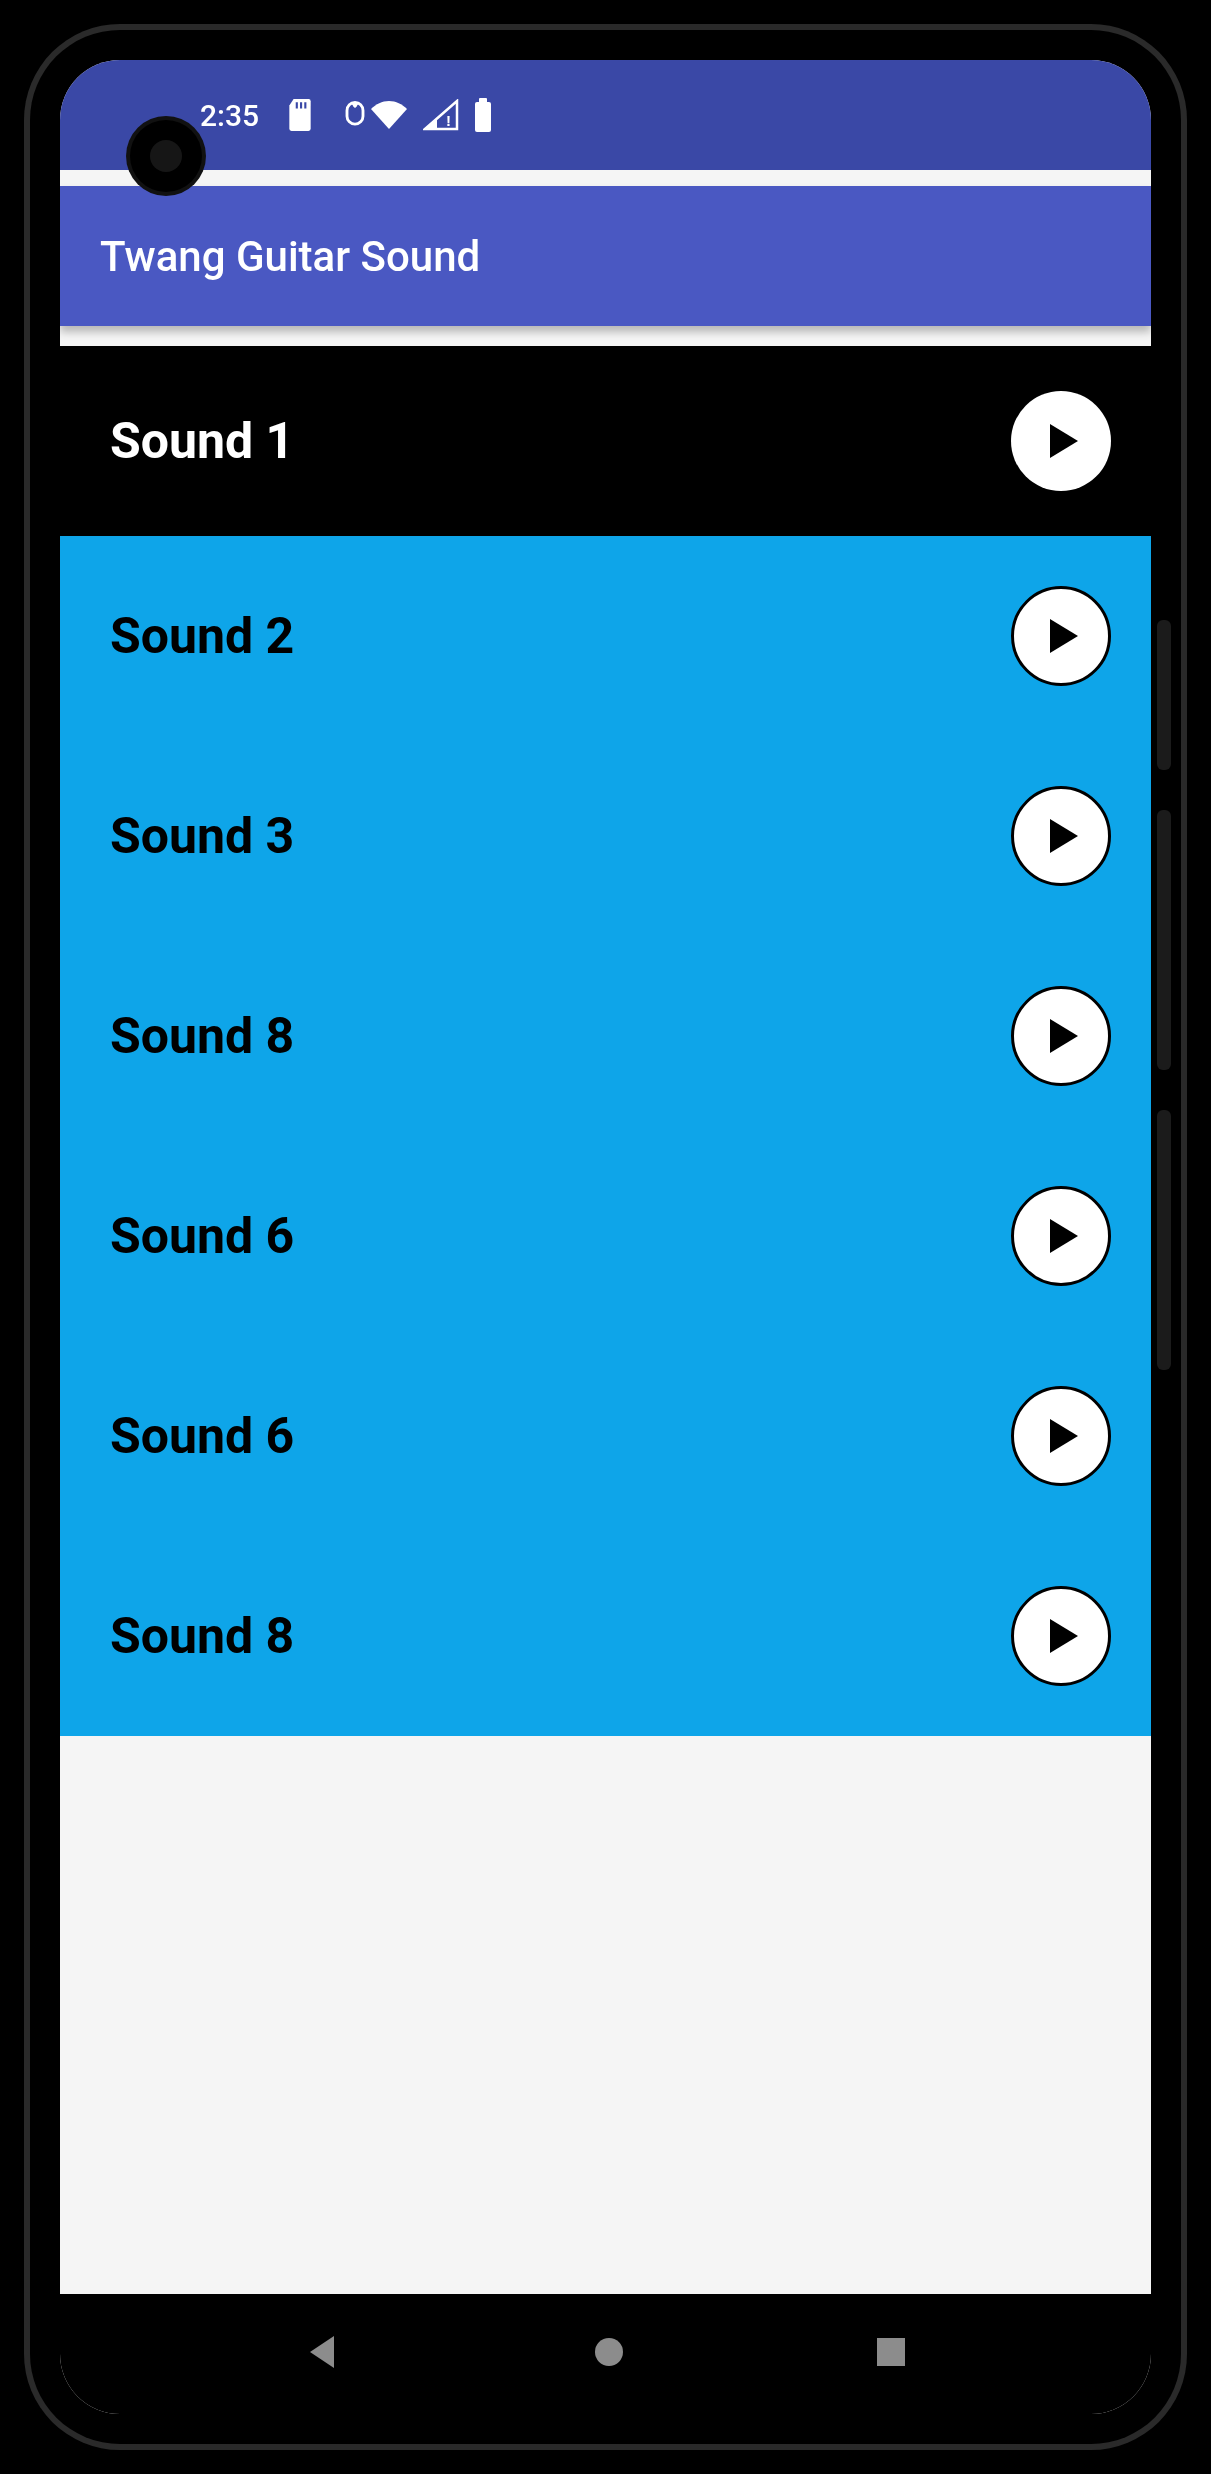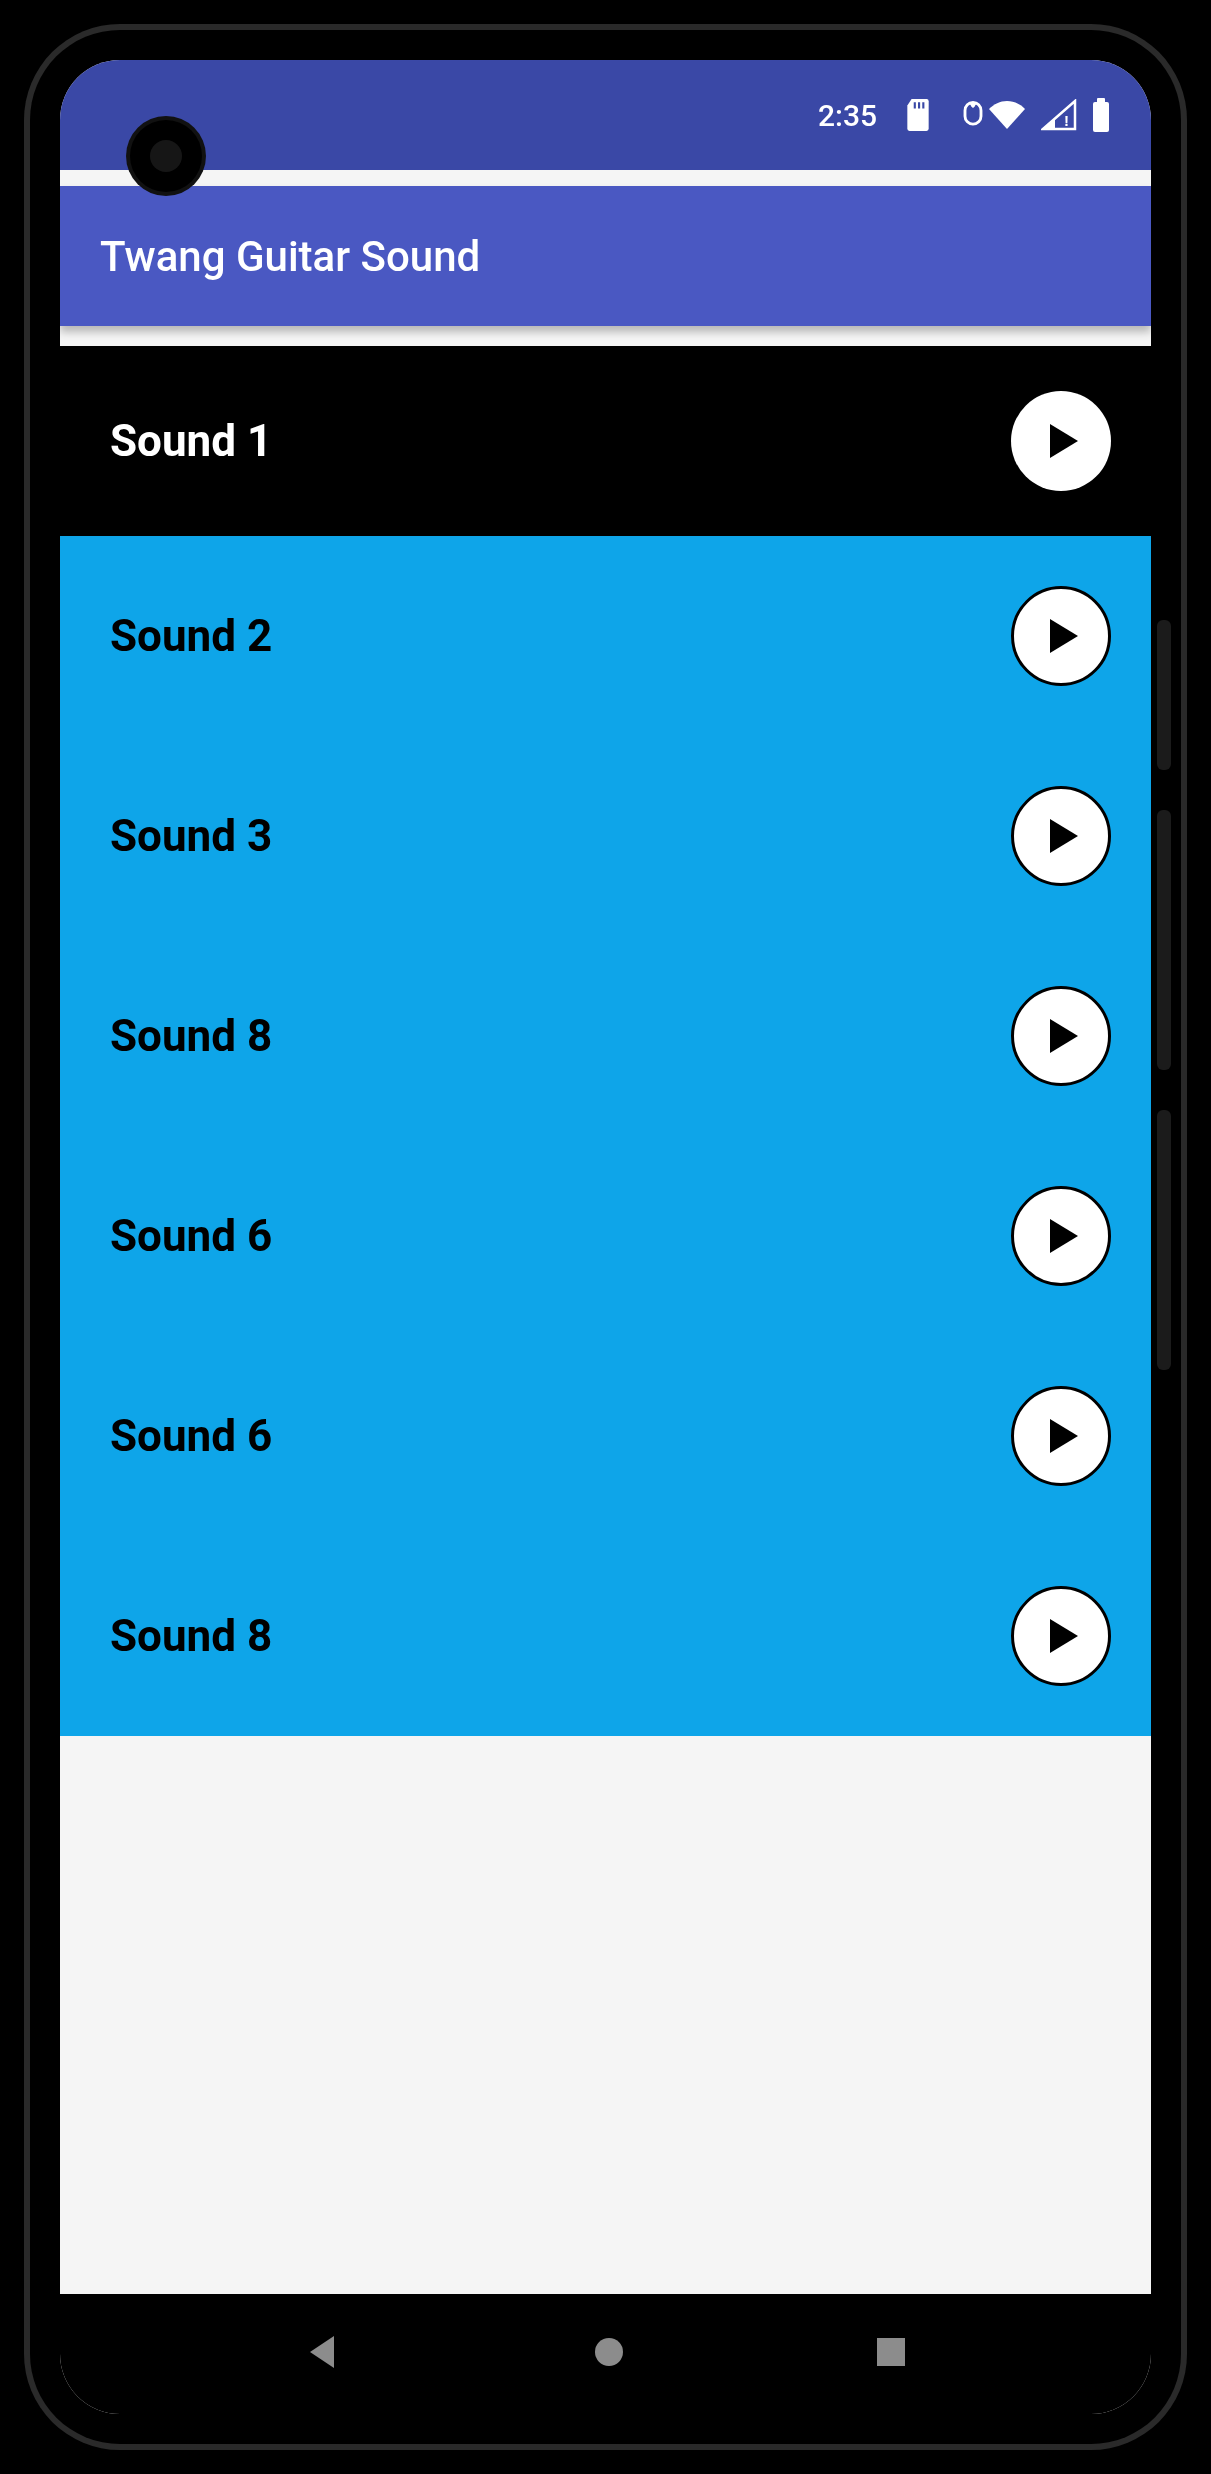--- a/index.html
+++ b/index.html
@@ -45,21 +45,21 @@
     width: 32px; height: 32px;
     background: #161616;
     border-radius: 50%;
   }
   
   .statusbar {
     height: 110px;
     background: #3a48a6;
     display: flex;
     align-items: center;
-    justify-content: flex-end;
+    justify-content: flex-start;
     padding: 0 40px 0 140px;
     color: #fff;
     font-size: 30px;
     font-weight: 500;
   }
   .sb-left { display: flex; align-items: center; gap: 28px; }
   .sb-right { display: flex; align-items: center; gap: 14px; }
   .sb-right svg, .sb-left svg { display: block; }
   
   .appbar {
@@ -94,21 +94,21 @@
     padding: 0 40px 0 50px;
     background: #0ea5e9;
     color: #000;
   }
   .row.selected {
     background: #000;
     color: #fff;
     height: 190px;
   }
   .row .label {
-    font-size: 44px;
+    font-size: 50px;
     font-weight: 700;
   }
   .play {
     width: 100px; height: 100px;
     border-radius: 50%;
     display: flex;
     align-items: center;
     justify-content: center;
   }
   .row .play        { border: 3px solid #000; background: #fff; }

